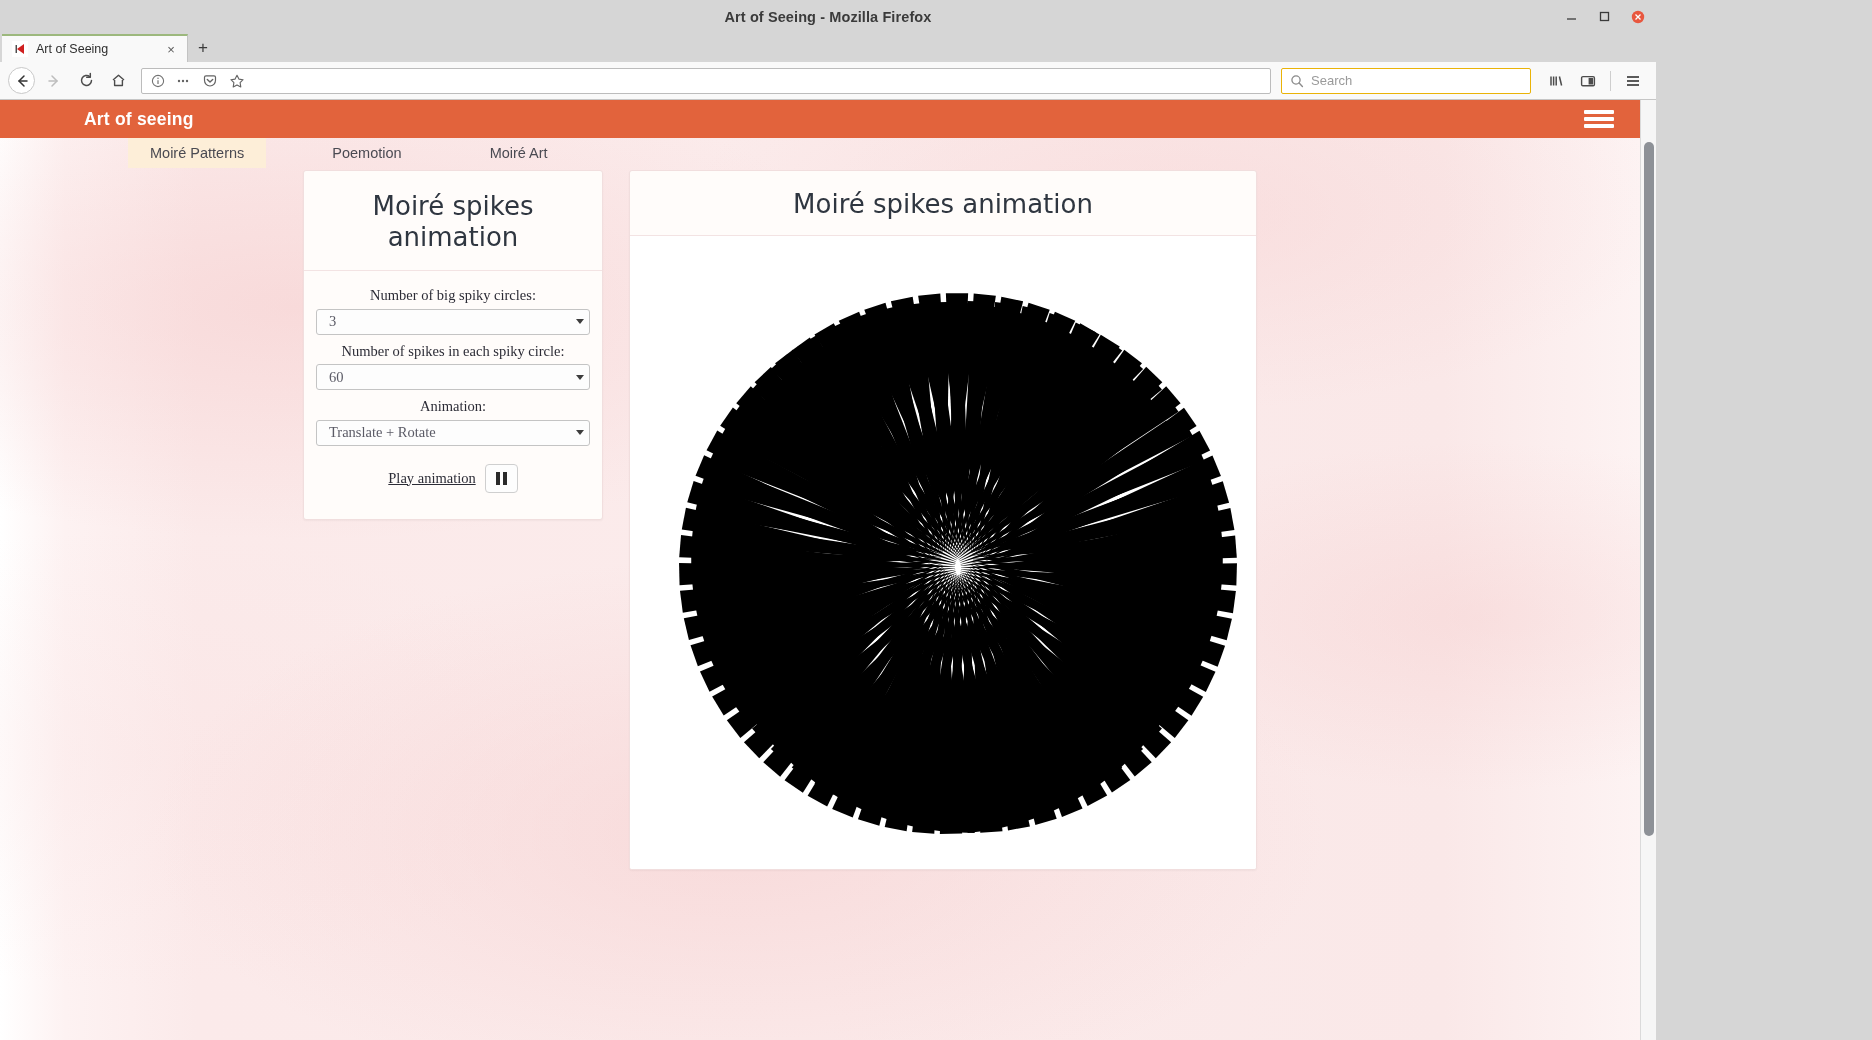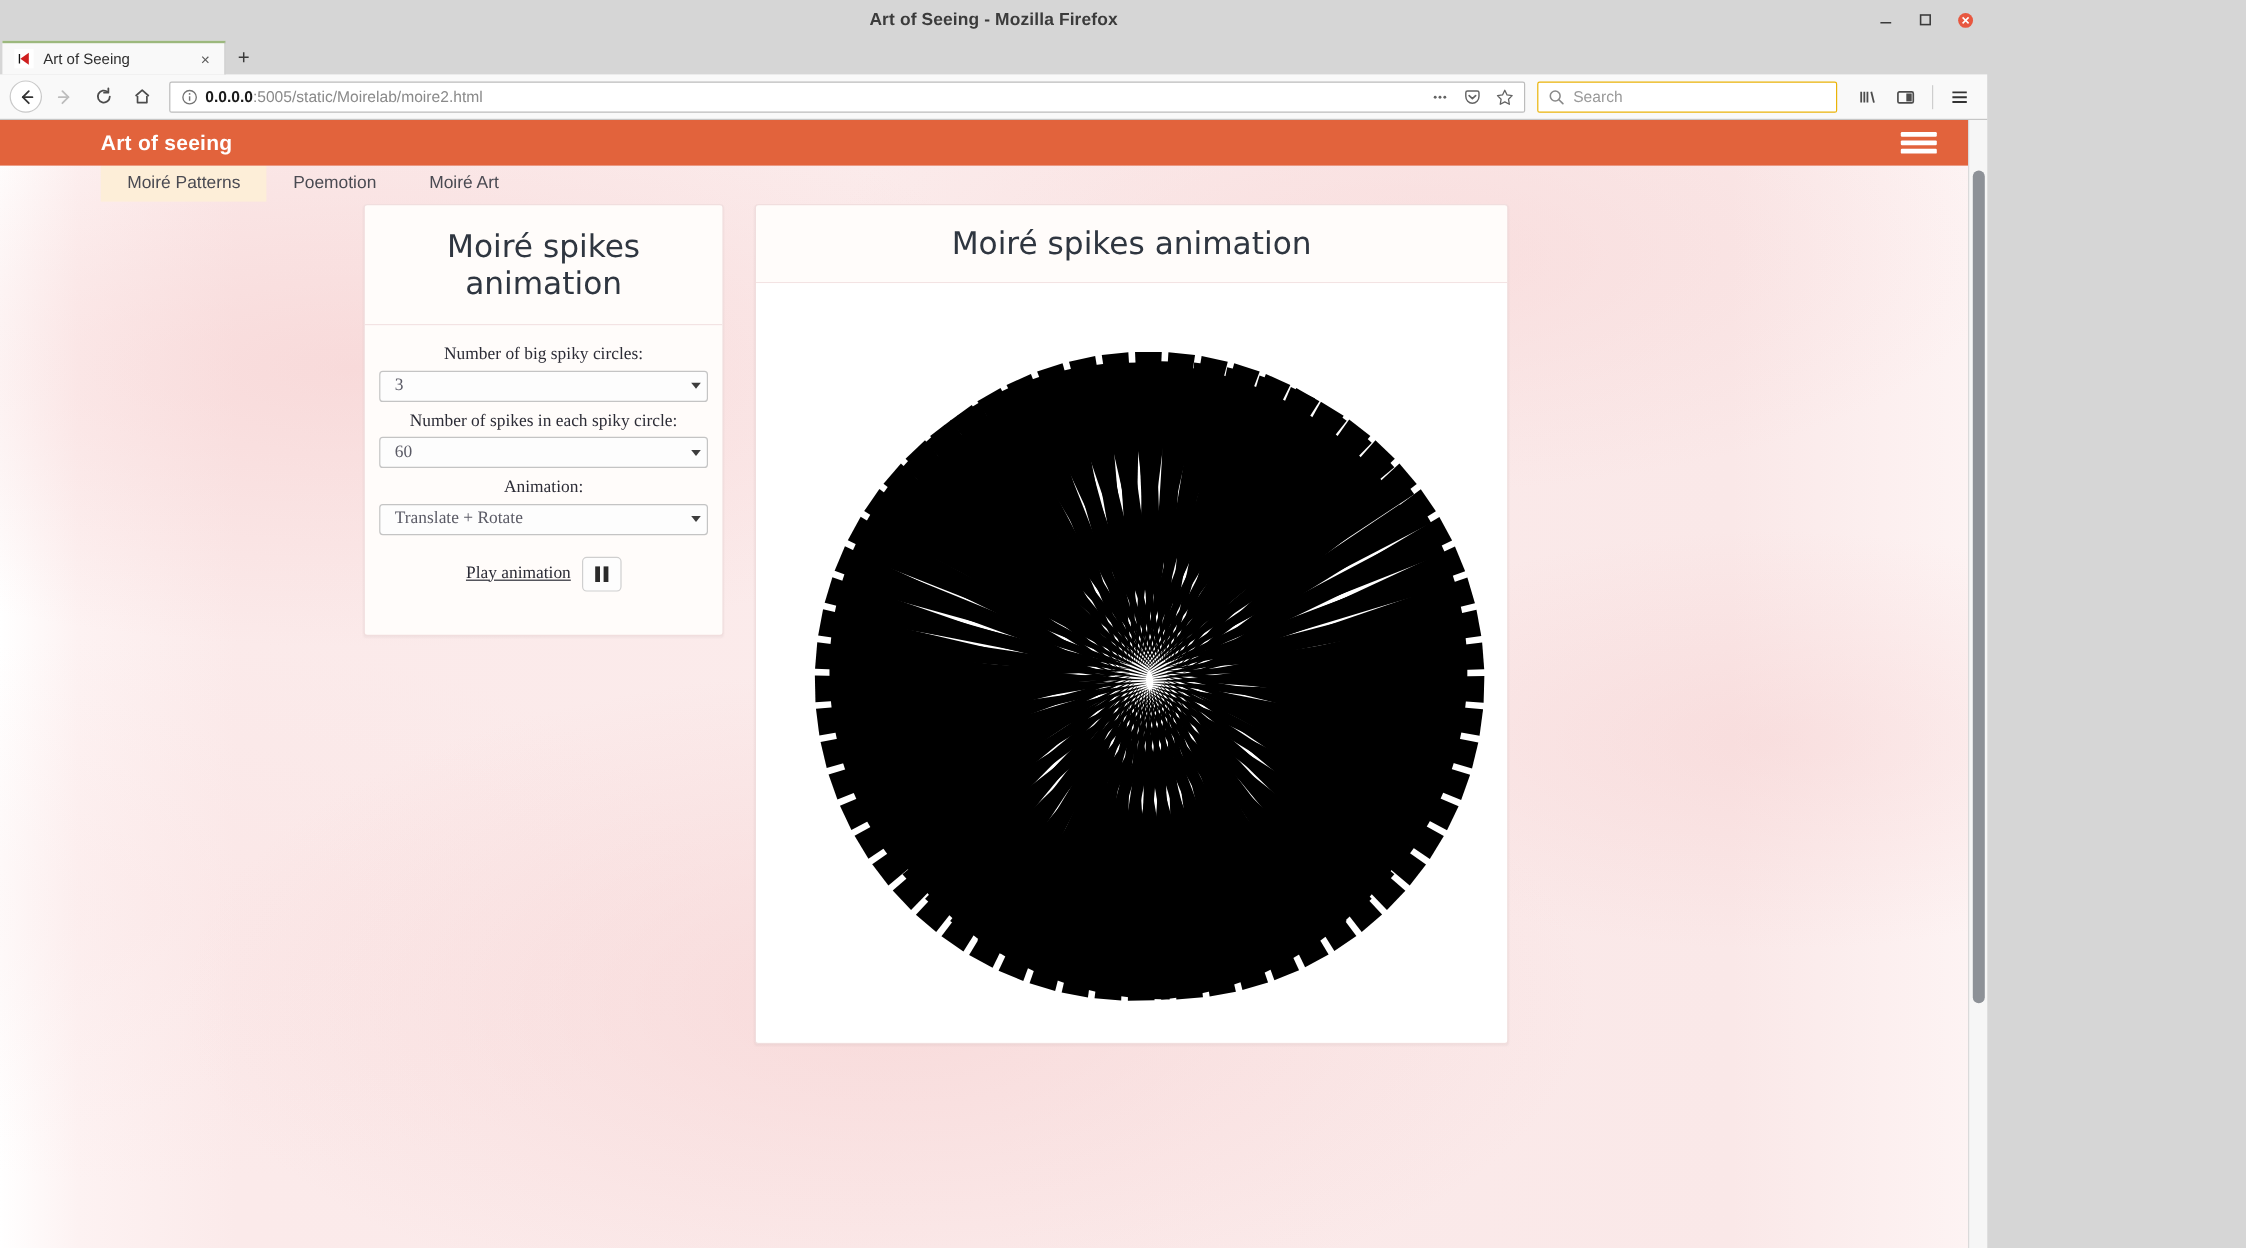--- a/index.html
+++ b/index.html
@@ -256,20 +256,21 @@
     padding-left: 84px;
     background: transparent;
   }
   .nav-tab {
     padding: 0 22px;
     display: flex;
     align-items: center;
     font-size: 14.5px;
     color: #4a4a52;
     font-family: "Liberation Sans", sans-serif;
+    margin-left: 44px;
   }
   .nav-tab.active {
     background: #fdeed8;
   }
 
   
   .content-row {
     display: flex;
     align-items: flex-start;
     padding-top: 2px;
@@ -291,21 +292,21 @@
     border-bottom: 1px solid #f3e3e3;
   }
   .panel-head h2 {
     font-size: 26px;
     font-weight: normal;
     color: #2f3640;
     line-height: 1.18;
     font-family: "DejaVu Sans", sans-serif;
   }
   .panel-body {
-    padding: 16px 13px 36px;
+    padding: 16px 13px 26px;
     display: flex;
     flex-direction: column;
     align-items: center;
   }
   .ctl-label {
     font-family: "Liberation Serif", serif;
     font-size: 14.5px;
     color: #2c2c36;
     text-align: center;
     margin-bottom: 4px;
@@ -490,21 +491,20 @@
     </div>
 
     <div class="urlbar">
       <div class="url-info-icon">
         <svg width="14" height="14" viewBox="0 0 14 14">
             <circle cx="7" cy="7" r="5.6" fill="none" stroke="#737373" stroke-width="1.1"></circle>
             <line x1="7" y1="6.2" x2="7" y2="10" stroke="#737373" stroke-width="1.2"></line>
             <circle cx="7" cy="4.3" r=".75" fill="#737373"></circle>
           </svg>
       </div>
-      <div class="url-text"><b>0.0.0.0</b><span>:5005/static/Moirelab/moire2.html</span></div>
       <div class="url-actions">
         <div class="url-act">
           <svg width="16" height="16" viewBox="0 0 16 16">
               <circle cx="4" cy="8" r="1.2" fill="#636363"></circle>
               <circle cx="8" cy="8" r="1.2" fill="#636363"></circle>
               <circle cx="12" cy="8" r="1.2" fill="#636363"></circle>
             </svg>
         </div>
         <div class="url-act">
           <svg width="16" height="16" viewBox="0 0 16 16">

